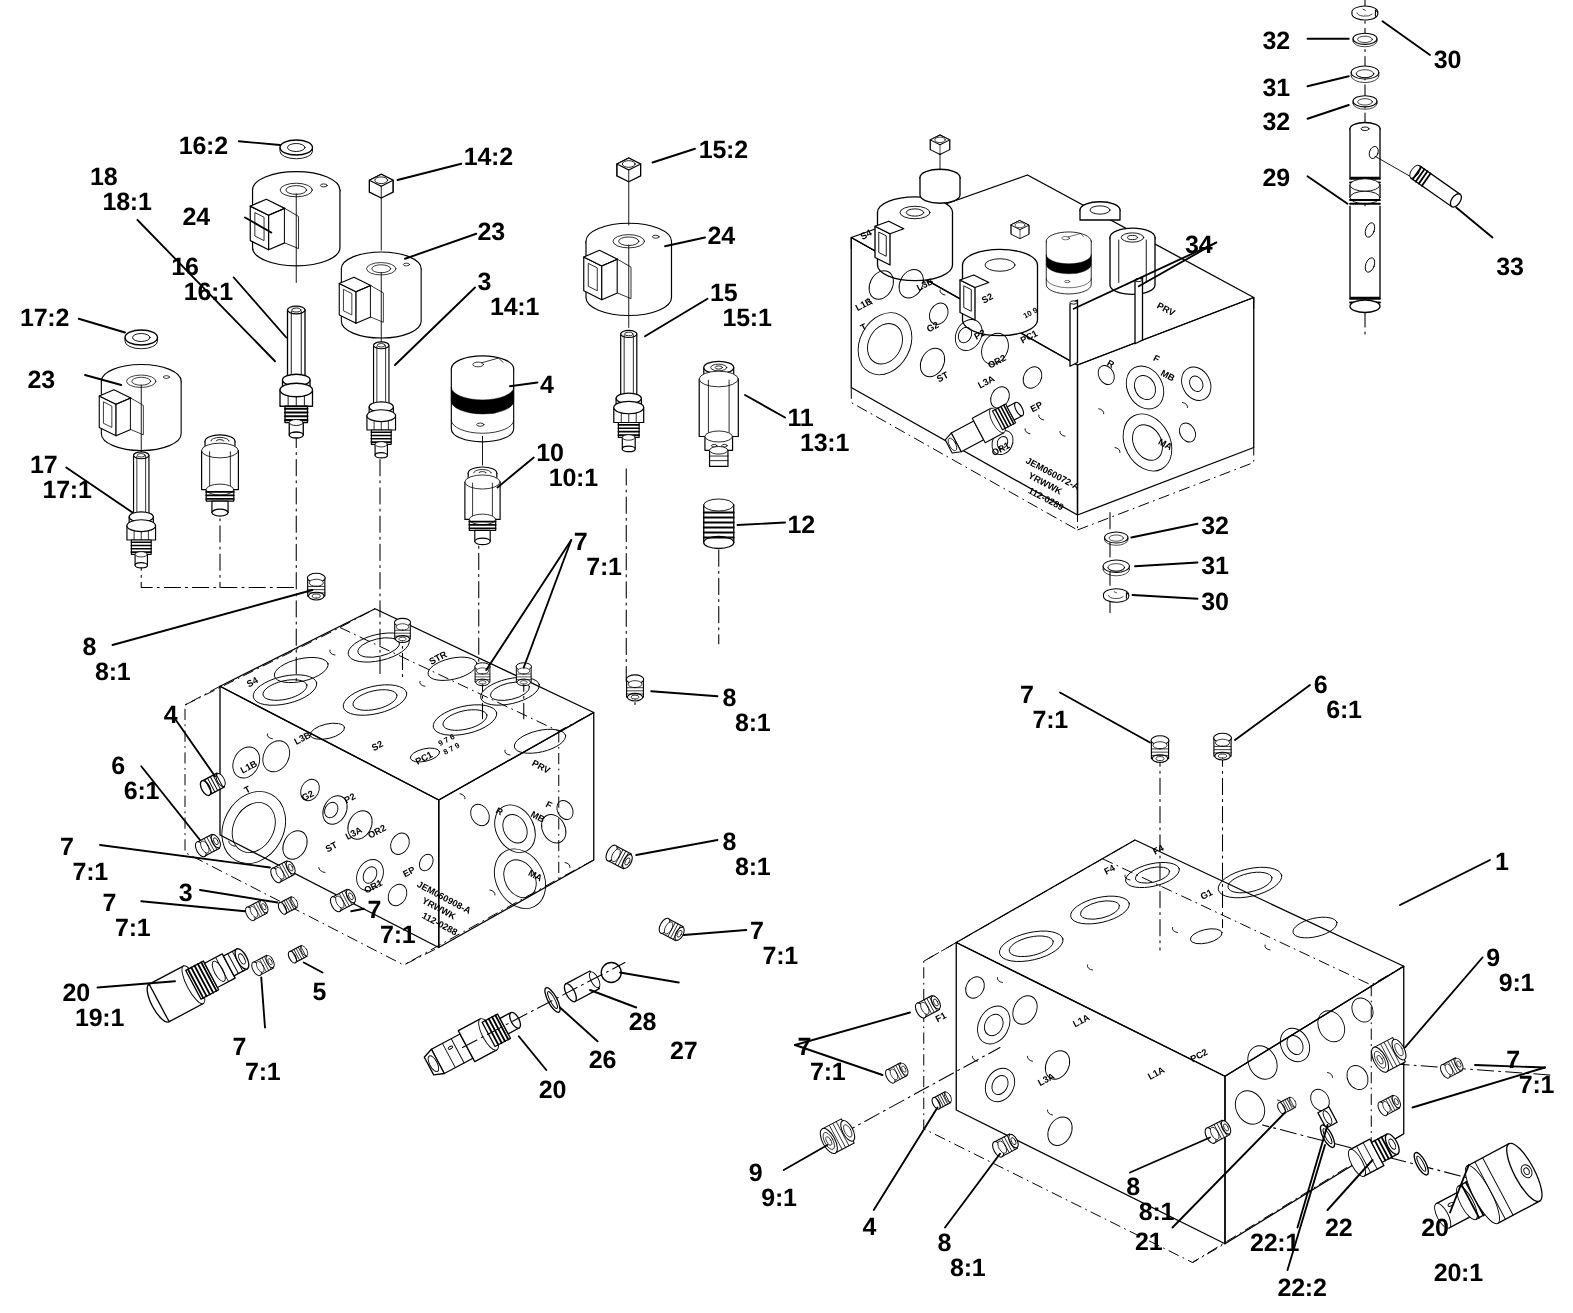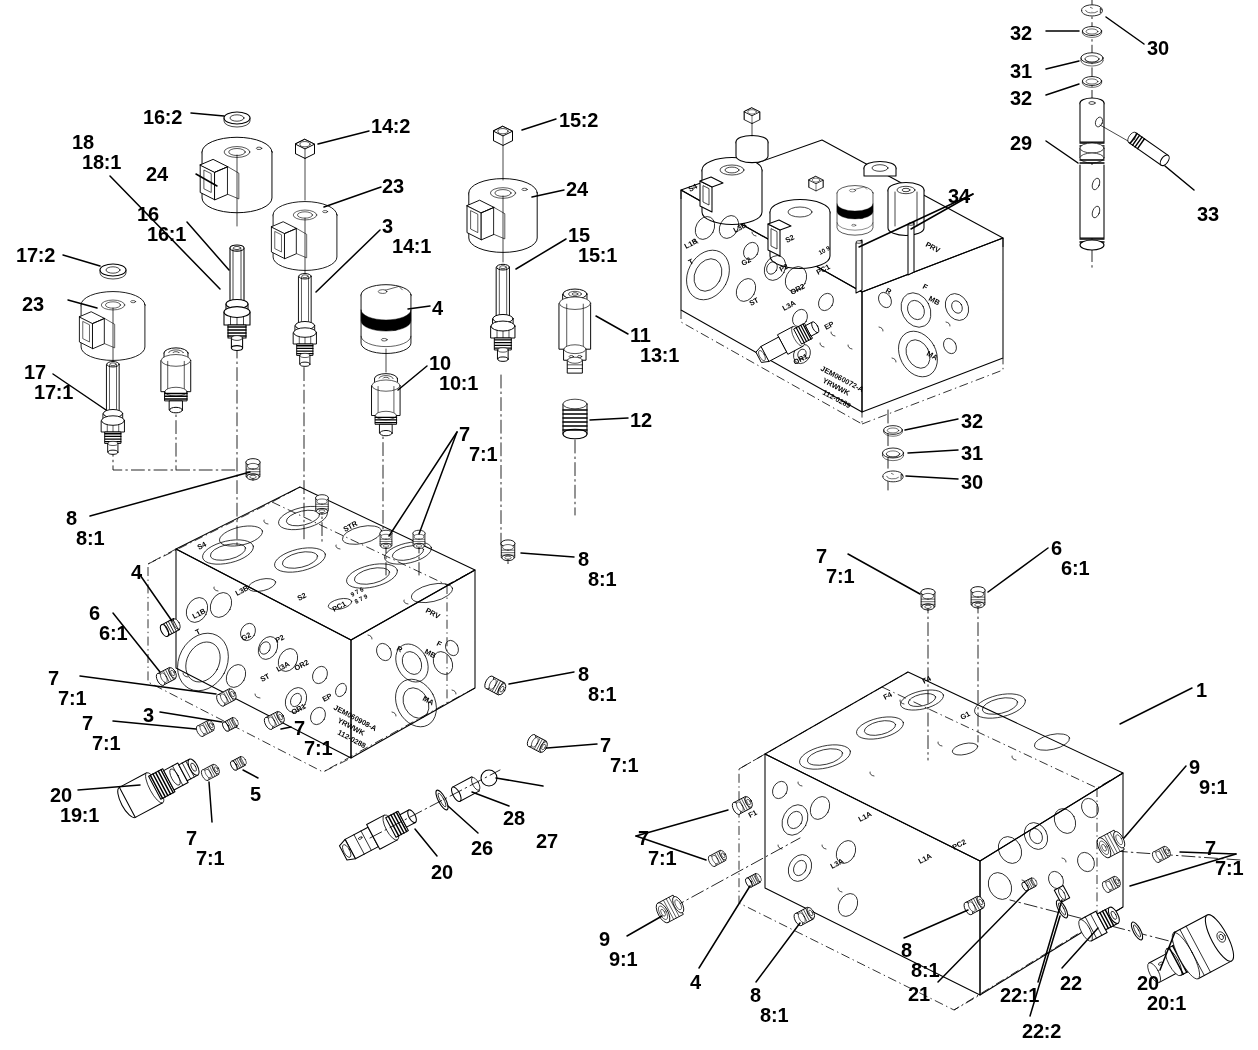--- a/index.html
+++ b/index.html
@@ -888,16 +888,16 @@
       <div class="cal s1" style="left: 638px; top: 828px;"><div>7</div><div style="padding-left: 10px;">7:1</div></div>
       <div class="cal s1" style="left: 1205px; top: 838px;"><div>7</div><div style="padding-left: 10px;">7:1</div></div>
       <div class="cal s1" style="left: 599px; top: 929px;"><div>9</div><div style="padding-left: 10px;">9:1</div></div>
       <div class="cal s1" style="left: 690px; top: 972px;"><div>4</div></div>
       <div class="cal s1" style="left: 750px; top: 985px;"><div>8</div><div style="padding-left: 10px;">8:1</div></div>
       <div class="cal s1" style="left: 901px; top: 940px;"><div>8</div><div style="padding-left: 10px;">8:1</div></div>
       <div class="cal s1" style="left: 908px; top: 984px;"><div>21</div></div>
       <div class="cal s1" style="left: 1000px; top: 985px;"><div>22:1</div></div>
       <div class="cal s1" style="left: 1060px; top: 973px;"><div>22</div></div>
       <div class="cal s1" style="left: 1022px; top: 1021px;"><div>22:2</div></div>
-      <div class="cal s1" style="left: 1137px; top: 973px;"><div>20</div><div style="padding-left: 10px;">20:1</div></div>
+      <div class="cal s1" style="left: 1137px; top: 973px;"><div>20</div><div style="padding-left: 10px; margin-top: 16px;">20:1</div></div>
     </div>
 
 </div>
 
 </body></html>

